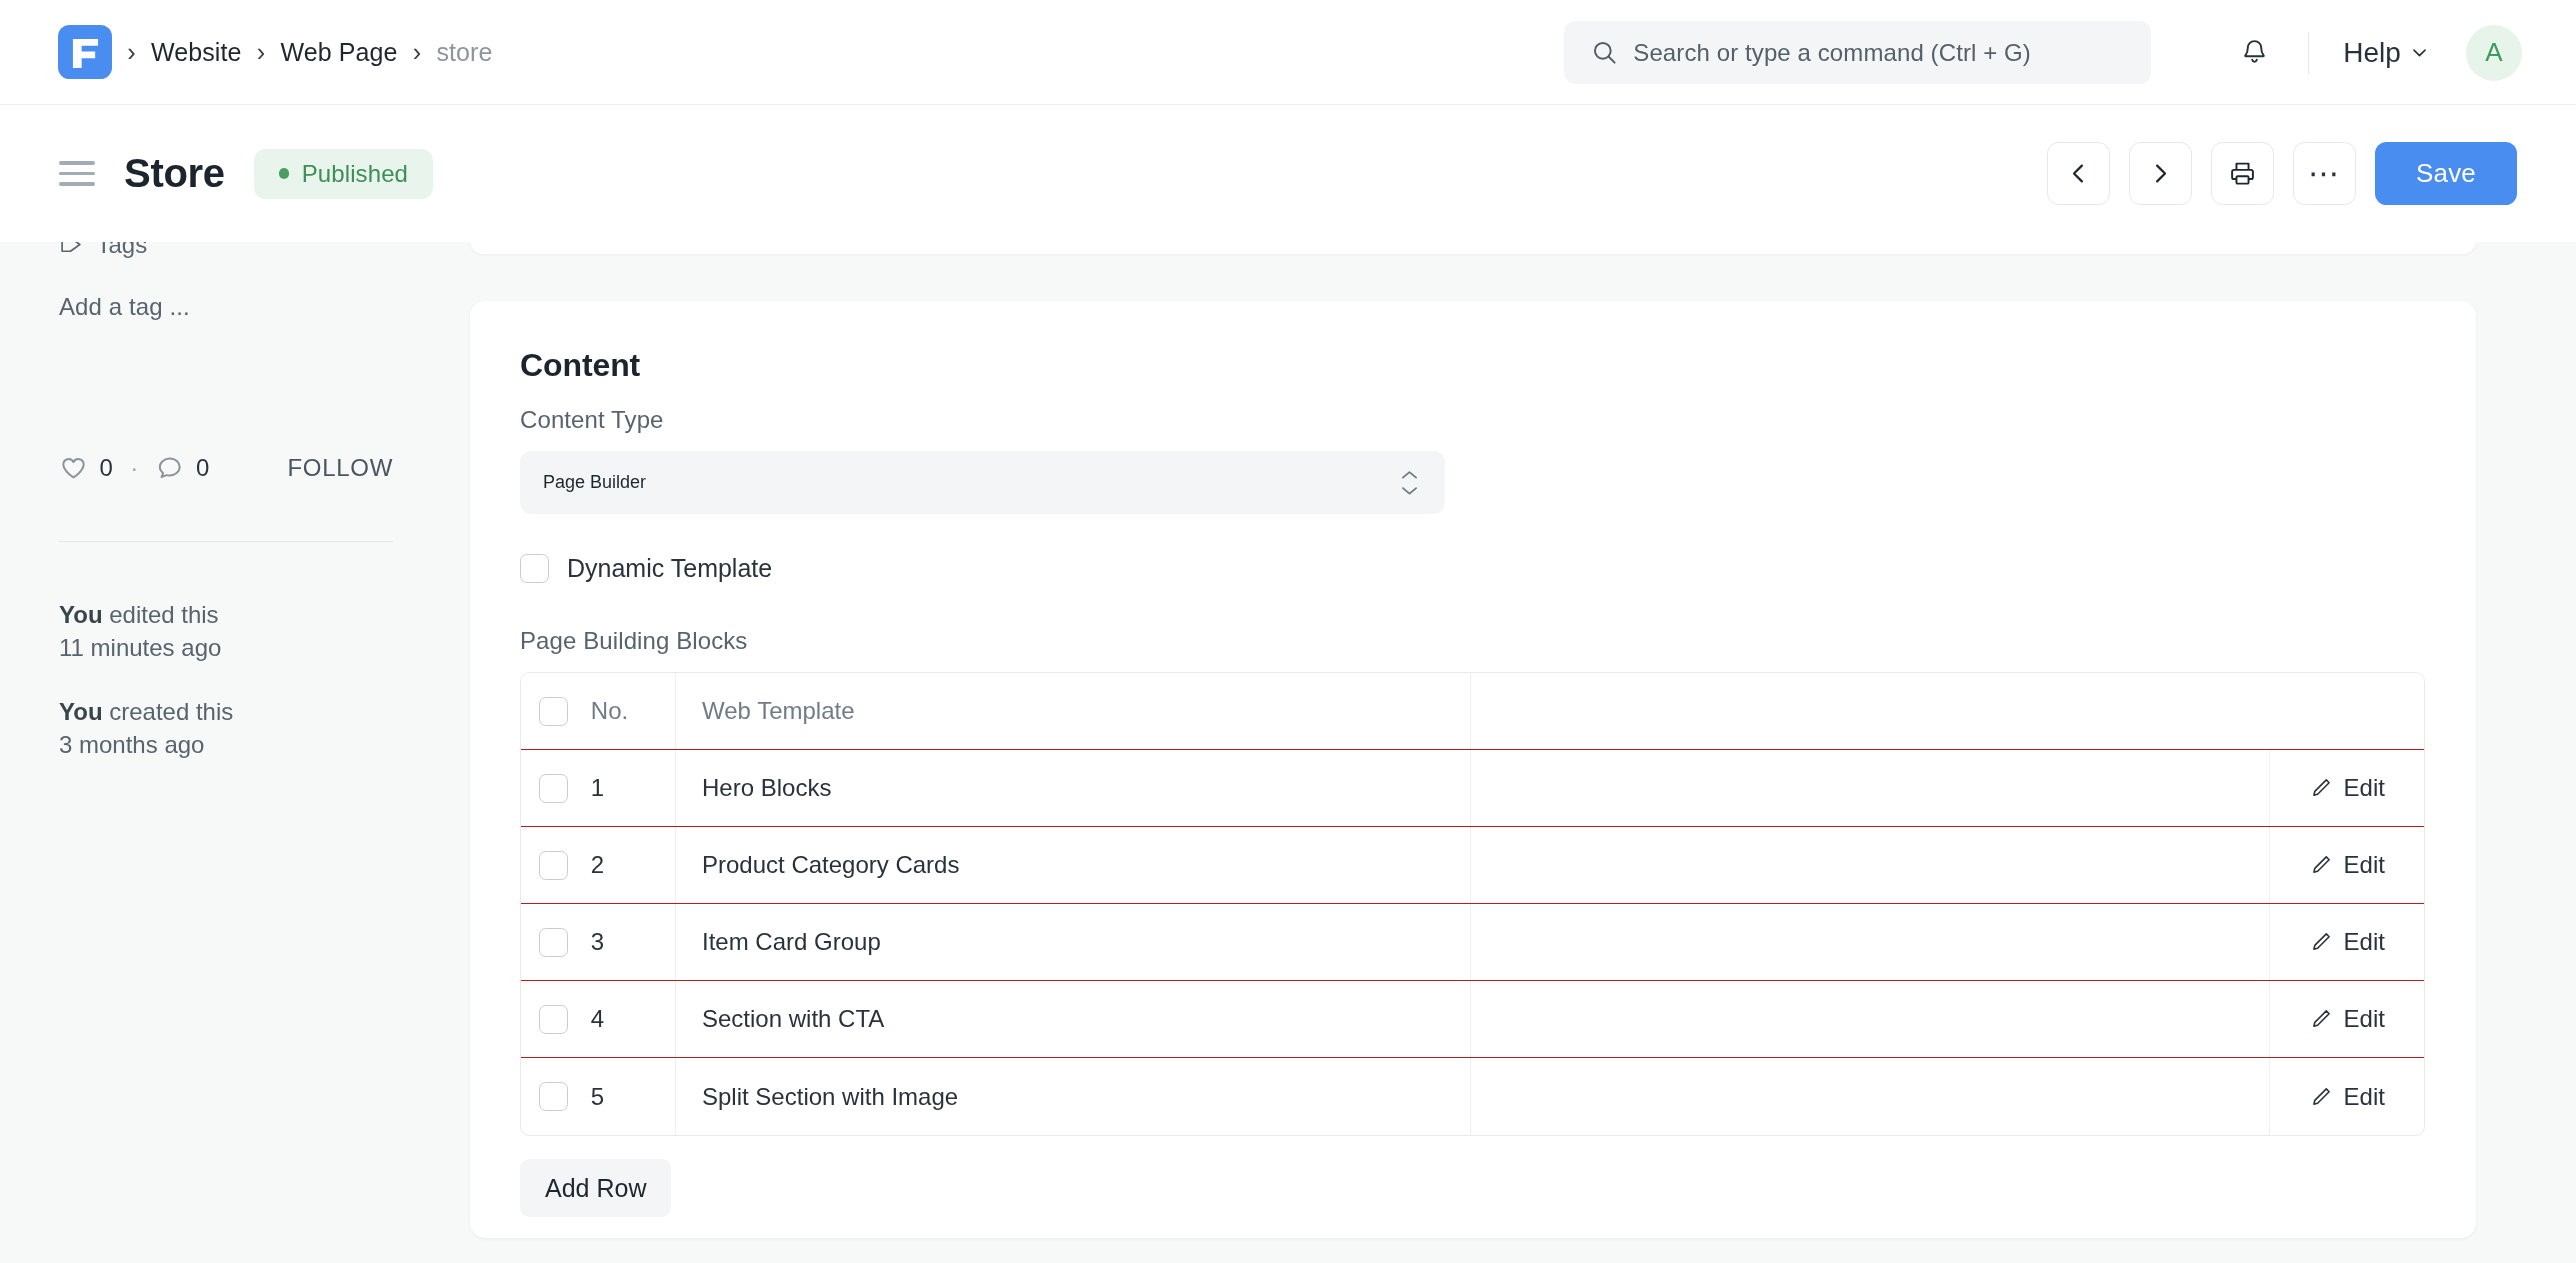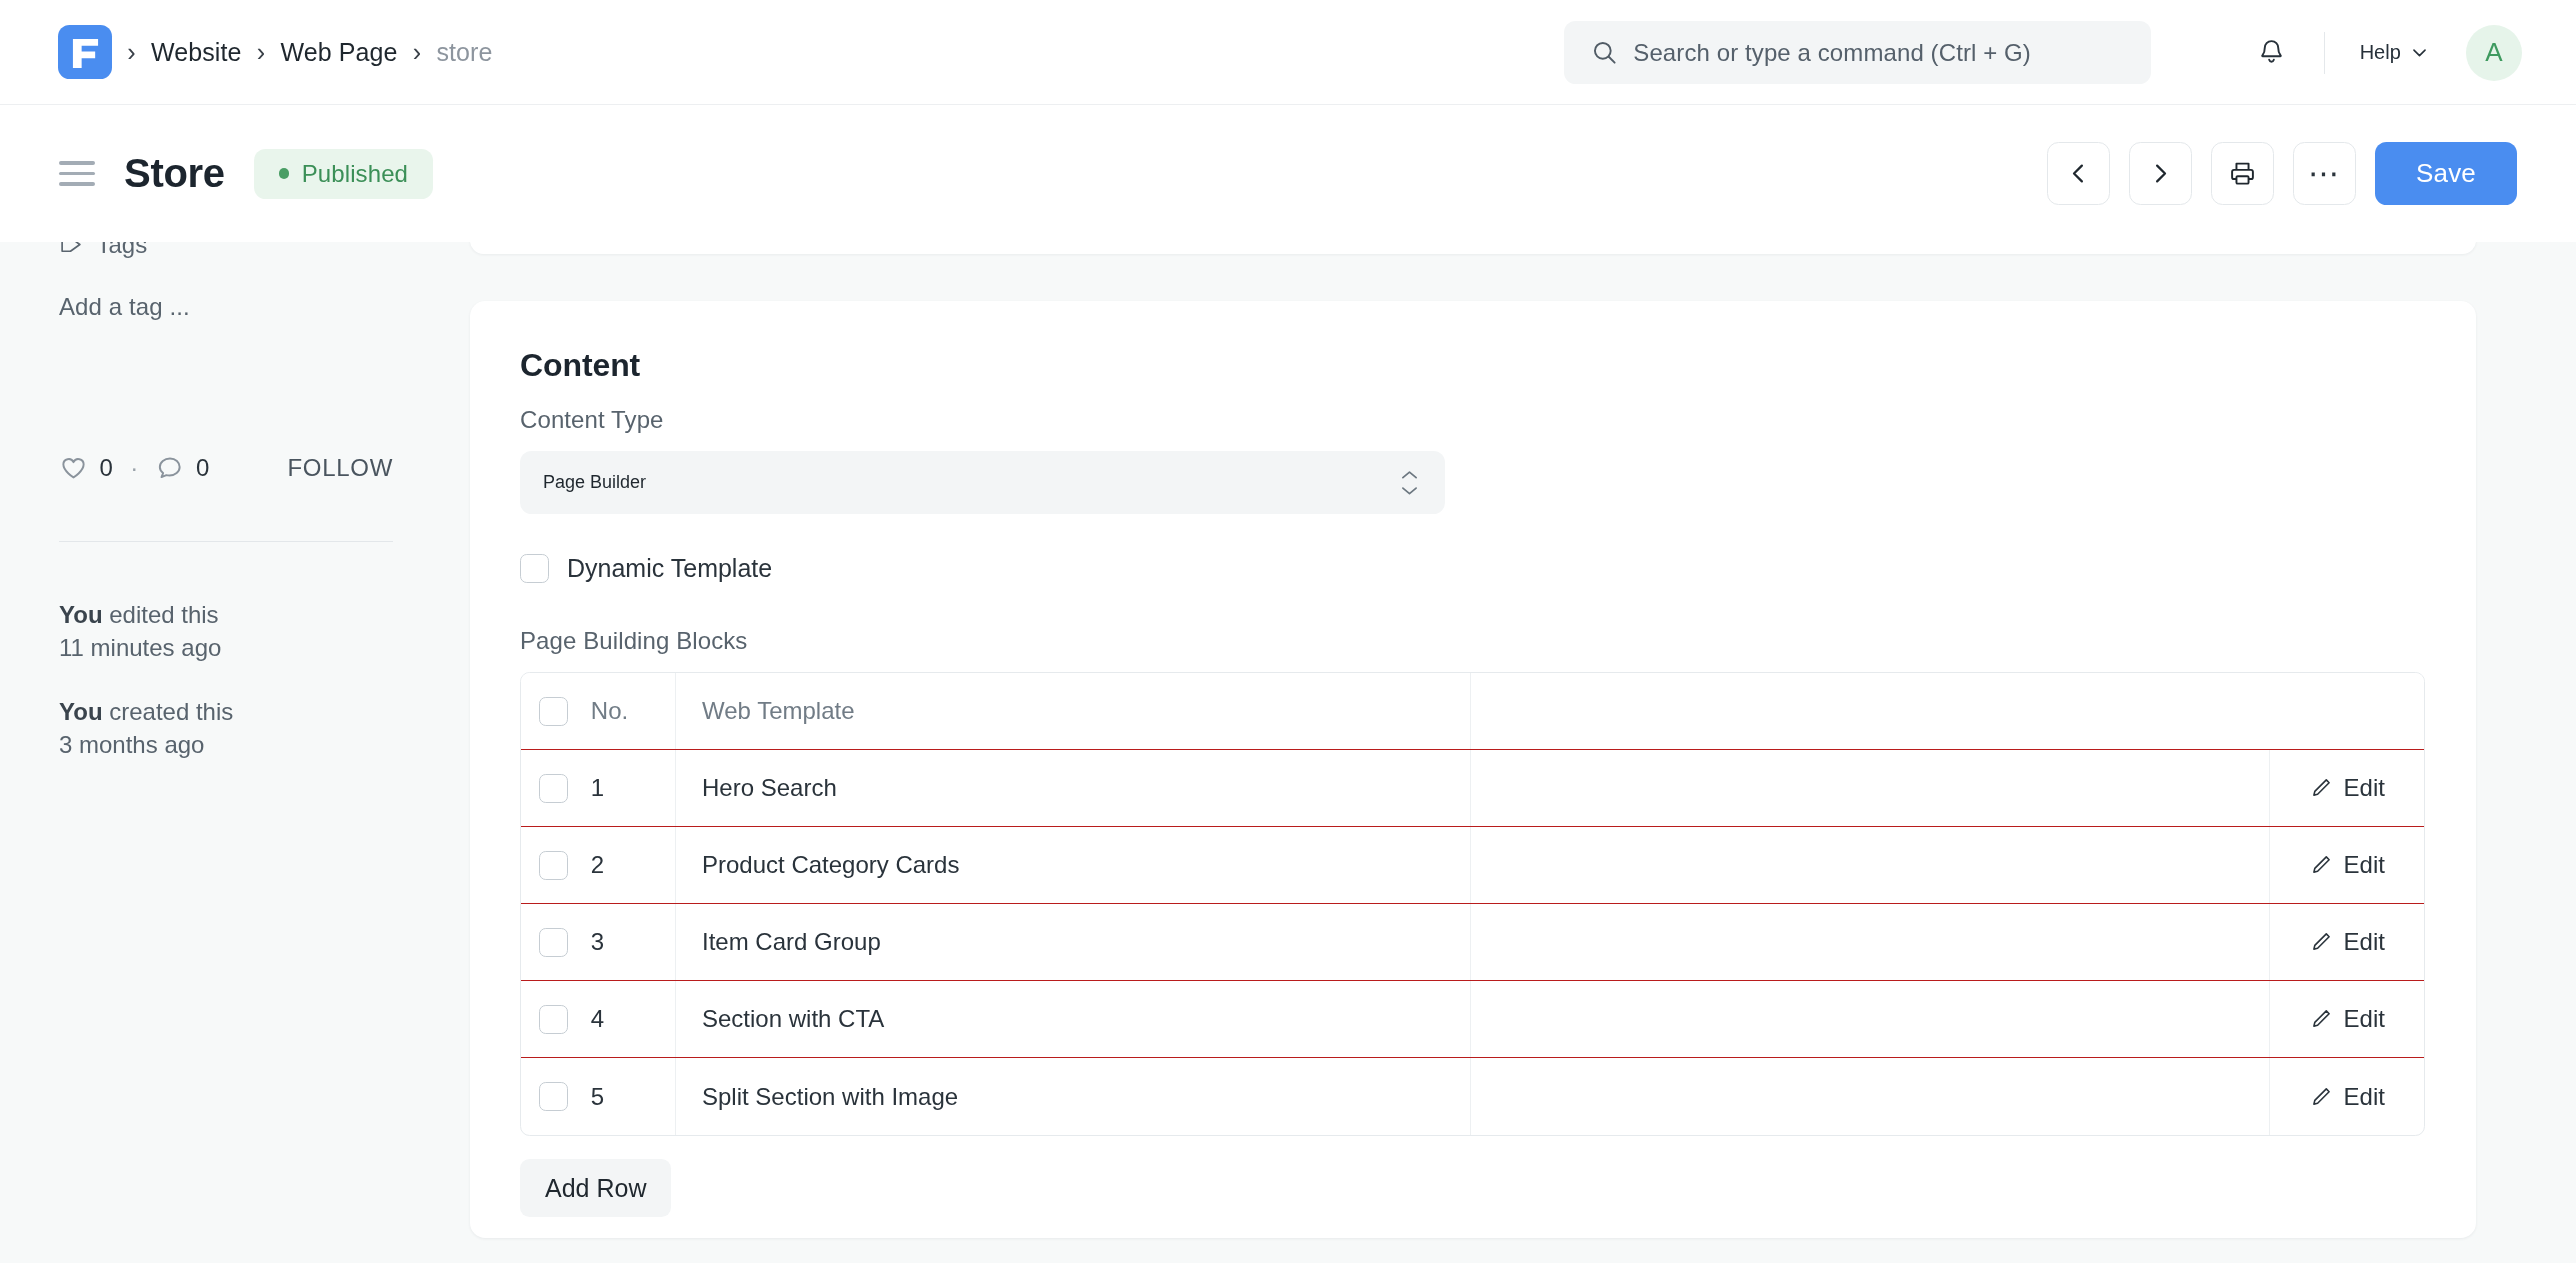--- a/index.html
+++ b/index.html
@@ -55,21 +55,21 @@
     position: absolute; right: 54px; top: 0; height: 105px;
     display: flex; align-items: center; gap: 0;
   }
   .bell-btn {
     width: 56px; height: 56px; display: flex;
     align-items: center; justify-content: center; border-radius: 9.6px;
   }
   .nav-divider { width: 1px; height: 42px; background: #E4E8EB; margin: 0 25px; }
   .help {
     display: flex; align-items: center; gap: 9.6px;
-    font-size: 20px; color: #27313A; padding: 0 9.6px;
+    font-size: 28px; color: #27313A; padding: 0 9.6px;
   }
   .avatar {
     width: 56px; height: 56px; border-radius: 50%;
     background: #E6F4EA; color: #3E9A5F;
     display: flex; align-items: center; justify-content: center;
     font-size: 26px; margin-left: 27px; letter-spacing: 0.3px;
   }
 
   
   .subheader {
@@ -404,21 +404,21 @@
         <div class="c-no">No.</div>
         <div class="c-tpl">Web Template</div>
         <div class="c-edit"></div>
       </div>
 
       <div class="grow">
         <div class="c-chk">
             <span class="cb"></span>
           </div>
         <div class="c-no">1</div>
-        <div class="c-tpl">Hero Search</div>
+        <div class="c-tpl">Hero Blocks</div>
         <div class="c-val"></div>
         <div class="c-edit">
           <svg width="24" height="24" viewBox="0 0 24 24" fill="none">
               <path d="M17.3 3.9l2.8 2.8L8.6 18.2l-3.7.9.9-3.7z" stroke="#2A333B" stroke-width="1.6" stroke-linejoin="round"></path>
             </svg>
           <span>Edit</span>
         </div>
       </div>
 
       <div class="grow">

